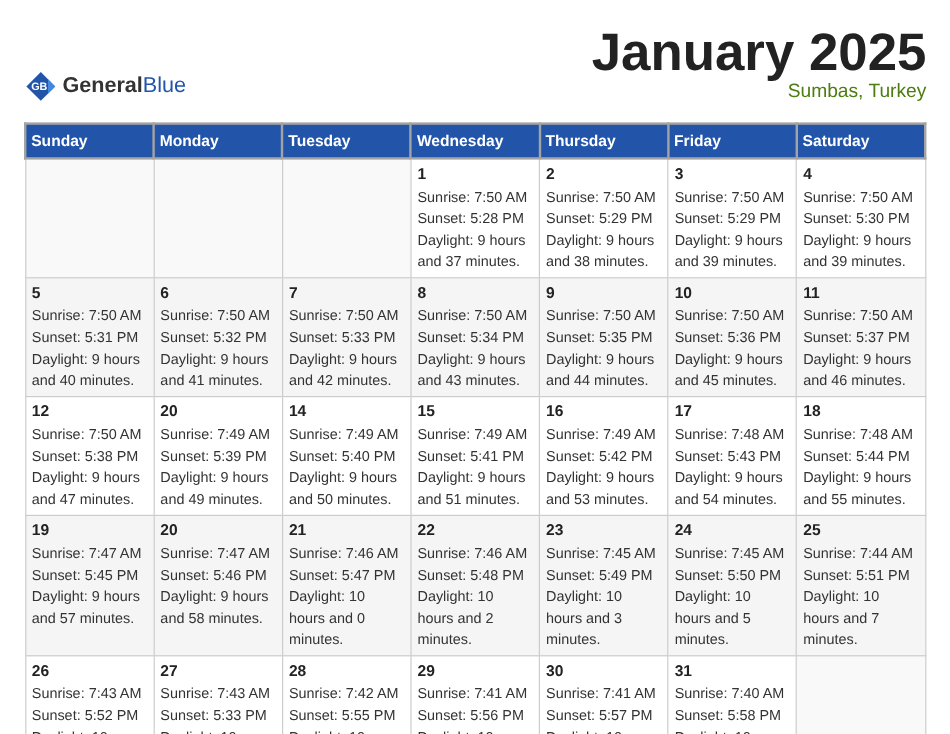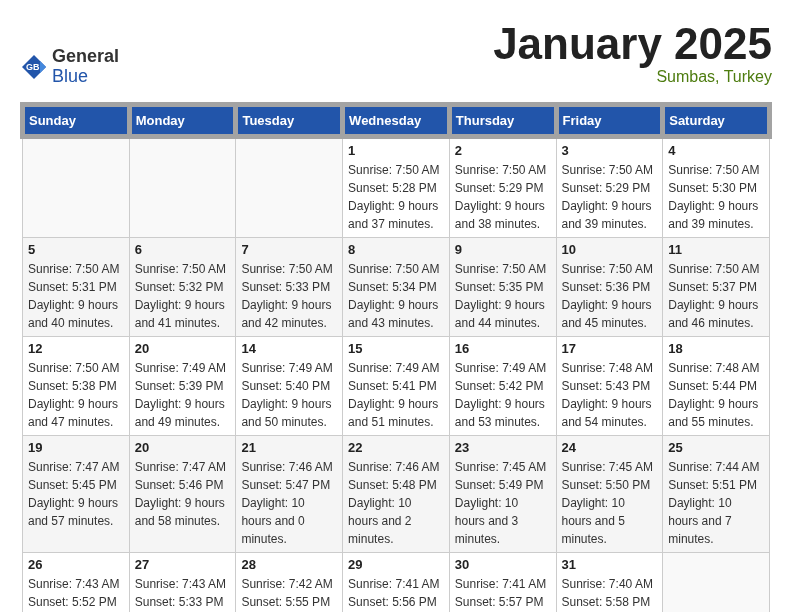--- a/index.html
+++ b/index.html
@@ -16,21 +16,20 @@
       align-items: flex-end;
       margin-bottom: 16px;
     }
     .logo {
       display: flex;
       align-items: center;
       gap: 4px;
     }
     .logo-text {
       display: flex;
-      flex-direction: column;
       line-height: 1.1;
     }
     .logo-general {
       font-size: 18px;
       font-weight: bold;
       color: #333;
     }
     .logo-blue {
       font-size: 18px;
       font-weight: normal;
@@ -58,21 +57,21 @@
       border-collapse: collapse;
       table-layout: fixed;
     }
     th {
       background: #2255aa;
       color: #fff;
       font-size: 13px;
       font-weight: bold;
       padding: 6px 4px;
       text-align: left;
-      border: 5px solid #a3a3a3;
+      border: 2px solid #a3a3a3;
     }
     td {
       border: 1px solid #ccc;
       vertical-align: top;
       padding: 4px 5px;
       font-size: 11px;
       color: #222;
       height: 85px;
       background: #fff;
     }

